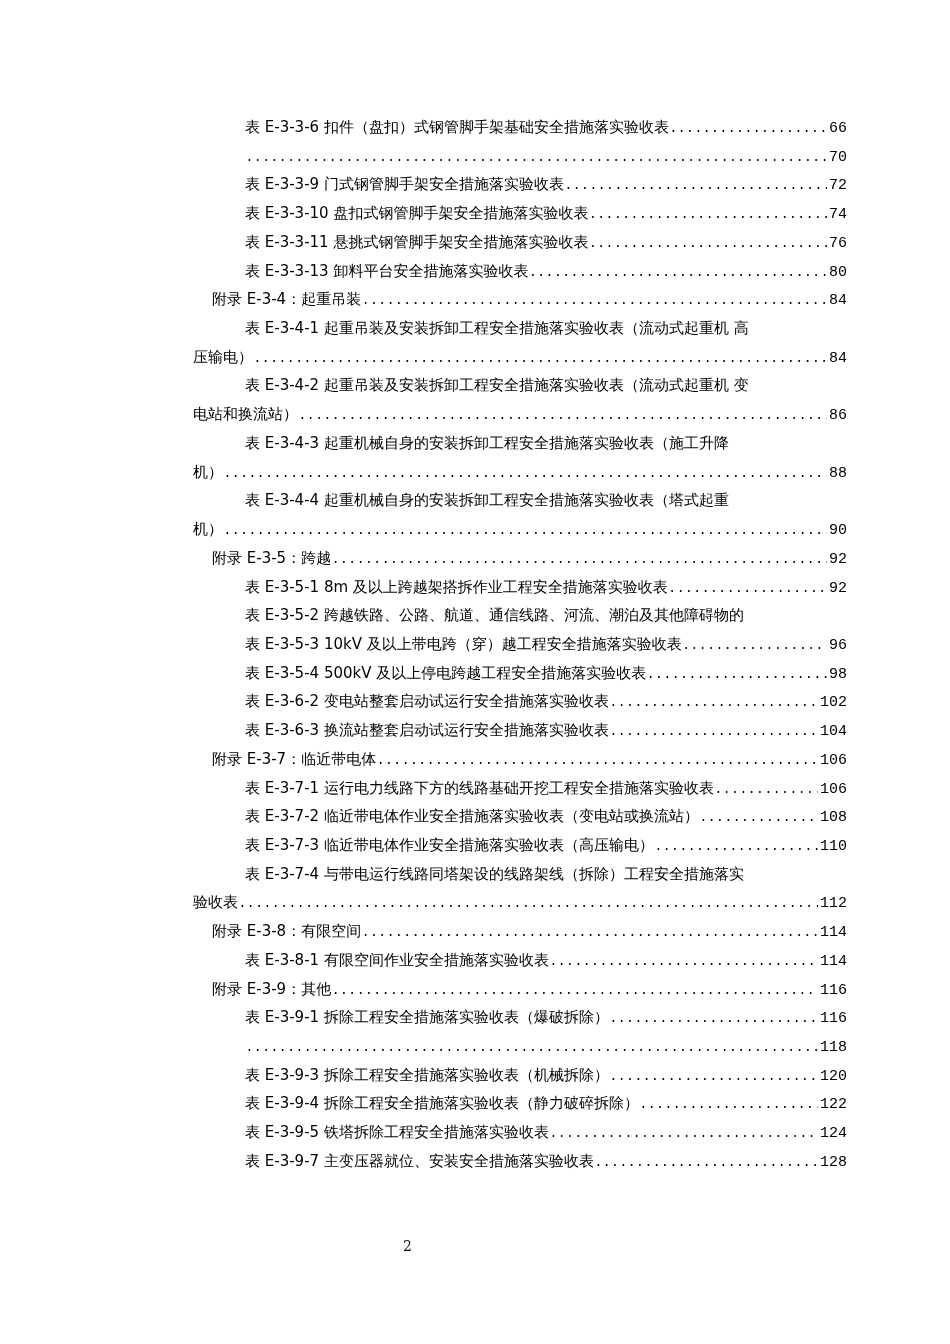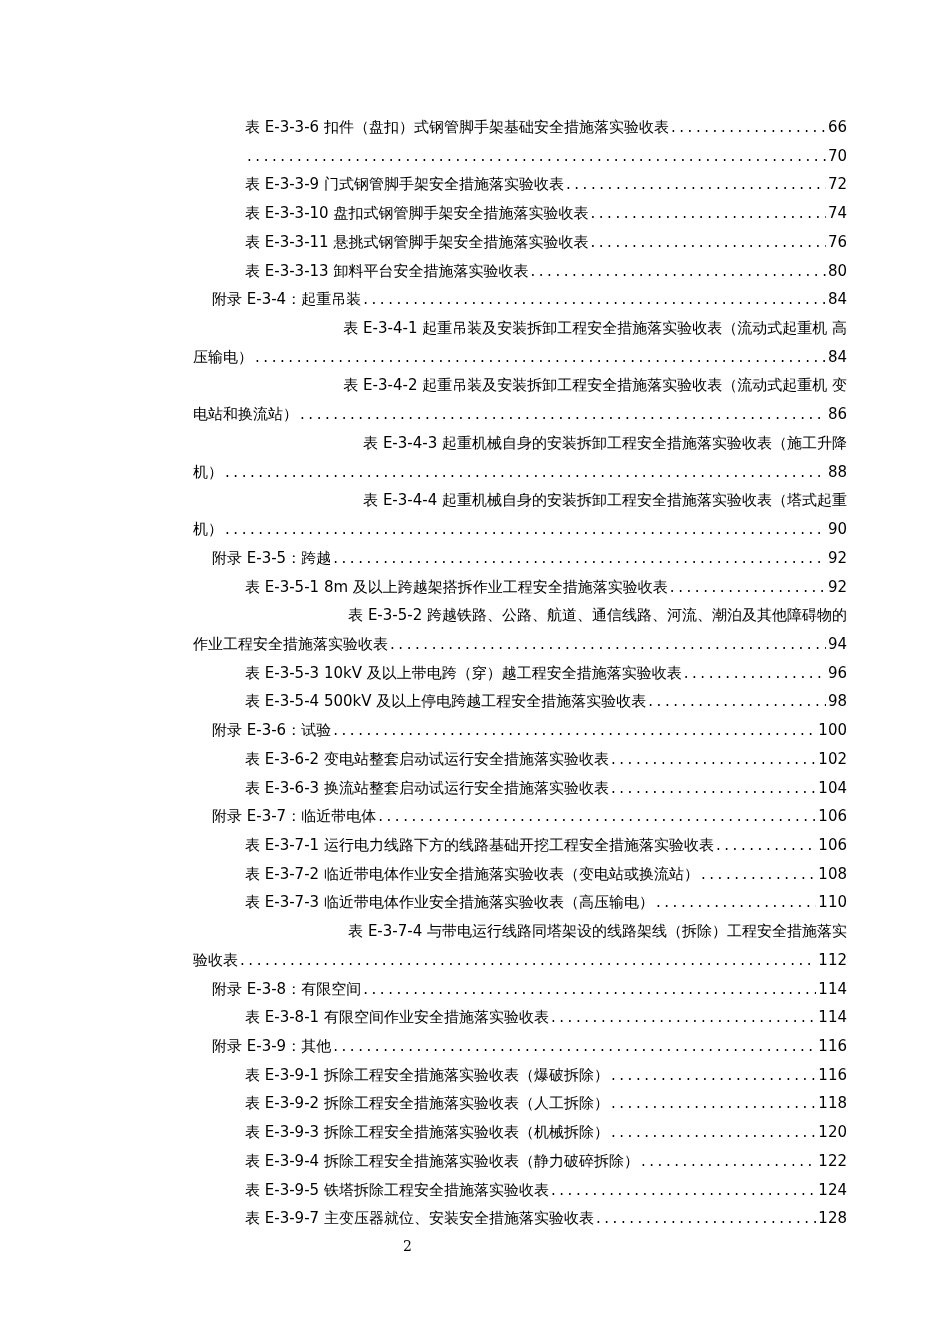--- a/index.html
+++ b/index.html
@@ -3,25 +3,25 @@
 <meta charset="utf-8">
 <style>
   html, body { margin: 0; padding: 0; background: #ffffff; }
   body { width: 950px; height: 1344px; position: relative; overflow: hidden;
          font-family: "DejaVu Sans", "Liberation Sans", sans-serif; color: #000; }
   .toc { position: absolute; left: 193px; top: 113px; width: 654px; }
   .entry { position: relative; font-size: 15px; line-height: 28.72px; height: 28.72px; white-space: nowrap; }
   .entry.l1 { padding-left: 19px; }
   .entry.l2 { padding-left: 52px; }
   .entry.cont { padding-left: 0; }
-  .row { display: flex; align-items: baseline; width: 100%; justify-content: flex-end; }
+  .row { display: flex; align-items: baseline; width: 100%; }
   .row .title { flex: 0 0 auto; }
   .row .leader { flex: 1 1 auto; overflow: hidden; margin: 0 2px; letter-spacing: 3.3px; color: #000; }
   .row .leader::before { content: ". . . . . . . . . . . . . . . . . . . . . . . . . . . . . . . . . . . . . . . . . . . . . . . . . . . . . . . . . . . . . . . . . . . . . . . . . . . . . . . . . . . . . . . . . . . . . . . . . . . . . . . . . . . . . . . . . . . . . . . . . . . . . ."; letter-spacing: 0; word-spacing: -1.2px; }
-  .row .page { flex: 0 0 auto; text-align: right; }
+  .row .page { flex: 0 0 auto; text-align: right; font-family: Liberation Mono, monospace; }
   .page-number { position: absolute; left: 403px; top: 1238px; font-family: "DejaVu Serif", "Liberation Serif", serif; font-size: 14px; }
 </style>
 </head>
 <body>
 
 <div class="toc" id="toc">
     <div class="entry l2">
       <div class="row">
         <span class="title">表 E-3-3-6 扣件（盘扣）式钢管脚手架基础安全措施落实验收表</span>
         <span class="leader"></span>
@@ -129,48 +129,34 @@
         <span class="title">表 E-3-5-1 8m 及以上跨越架搭拆作业工程安全措施落实验收表</span>
         <span class="leader"></span>
         <span class="page">92</span>
       </div>
     </div>
     <div class="entry l2">
       <div class="row">
         <span class="title">表 E-3-5-2 跨越铁路、公路、航道、通信线路、河流、潮泊及其他障碍物的</span>
       </div>
     </div>
-    <div class="entry cont">
-      <div class="row">
-        <span class="title">作业工程安全措施落实验收表</span>
-        <span class="leader"></span>
-        <span class="page">94</span>
-      </div>
-    </div>
     <div class="entry l2">
       <div class="row">
         <span class="title">表 E-3-5-3 10kV 及以上带电跨（穿）越工程安全措施落实验收表</span>
         <span class="leader"></span>
         <span class="page">96</span>
       </div>
     </div>
     <div class="entry l2">
       <div class="row">
         <span class="title">表 E-3-5-4 500kV 及以上停电跨越工程安全措施落实验收表</span>
         <span class="leader"></span>
         <span class="page">98</span>
       </div>
     </div>
-    <div class="entry l1">
-      <div class="row">
-        <span class="title">附录 E-3-6：试验</span>
-        <span class="leader"></span>
-        <span class="page">100</span>
-      </div>
-    </div>
     <div class="entry l2">
       <div class="row">
         <span class="title">表 E-3-6-2 变电站整套启动试运行安全措施落实验收表</span>
         <span class="leader"></span>
         <span class="page">102</span>
       </div>
     </div>
     <div class="entry l2">
       <div class="row">
         <span class="title">表 E-3-6-3 换流站整套启动试运行安全措施落实验收表</span>
@@ -241,21 +227,20 @@
     </div>
     <div class="entry l2">
       <div class="row">
         <span class="title">表 E-3-9-1 拆除工程安全措施落实验收表（爆破拆除）</span>
         <span class="leader"></span>
         <span class="page">116</span>
       </div>
     </div>
     <div class="entry l2">
       <div class="row">
-        <span class="title">表 E-3-9-2 拆除工程安全措施落实验收表（人工拆除）</span>
         <span class="leader"></span>
         <span class="page">118</span>
       </div>
     </div>
     <div class="entry l2">
       <div class="row">
         <span class="title">表 E-3-9-3 拆除工程安全措施落实验收表（机械拆除）</span>
         <span class="leader"></span>
         <span class="page">120</span>
       </div>

